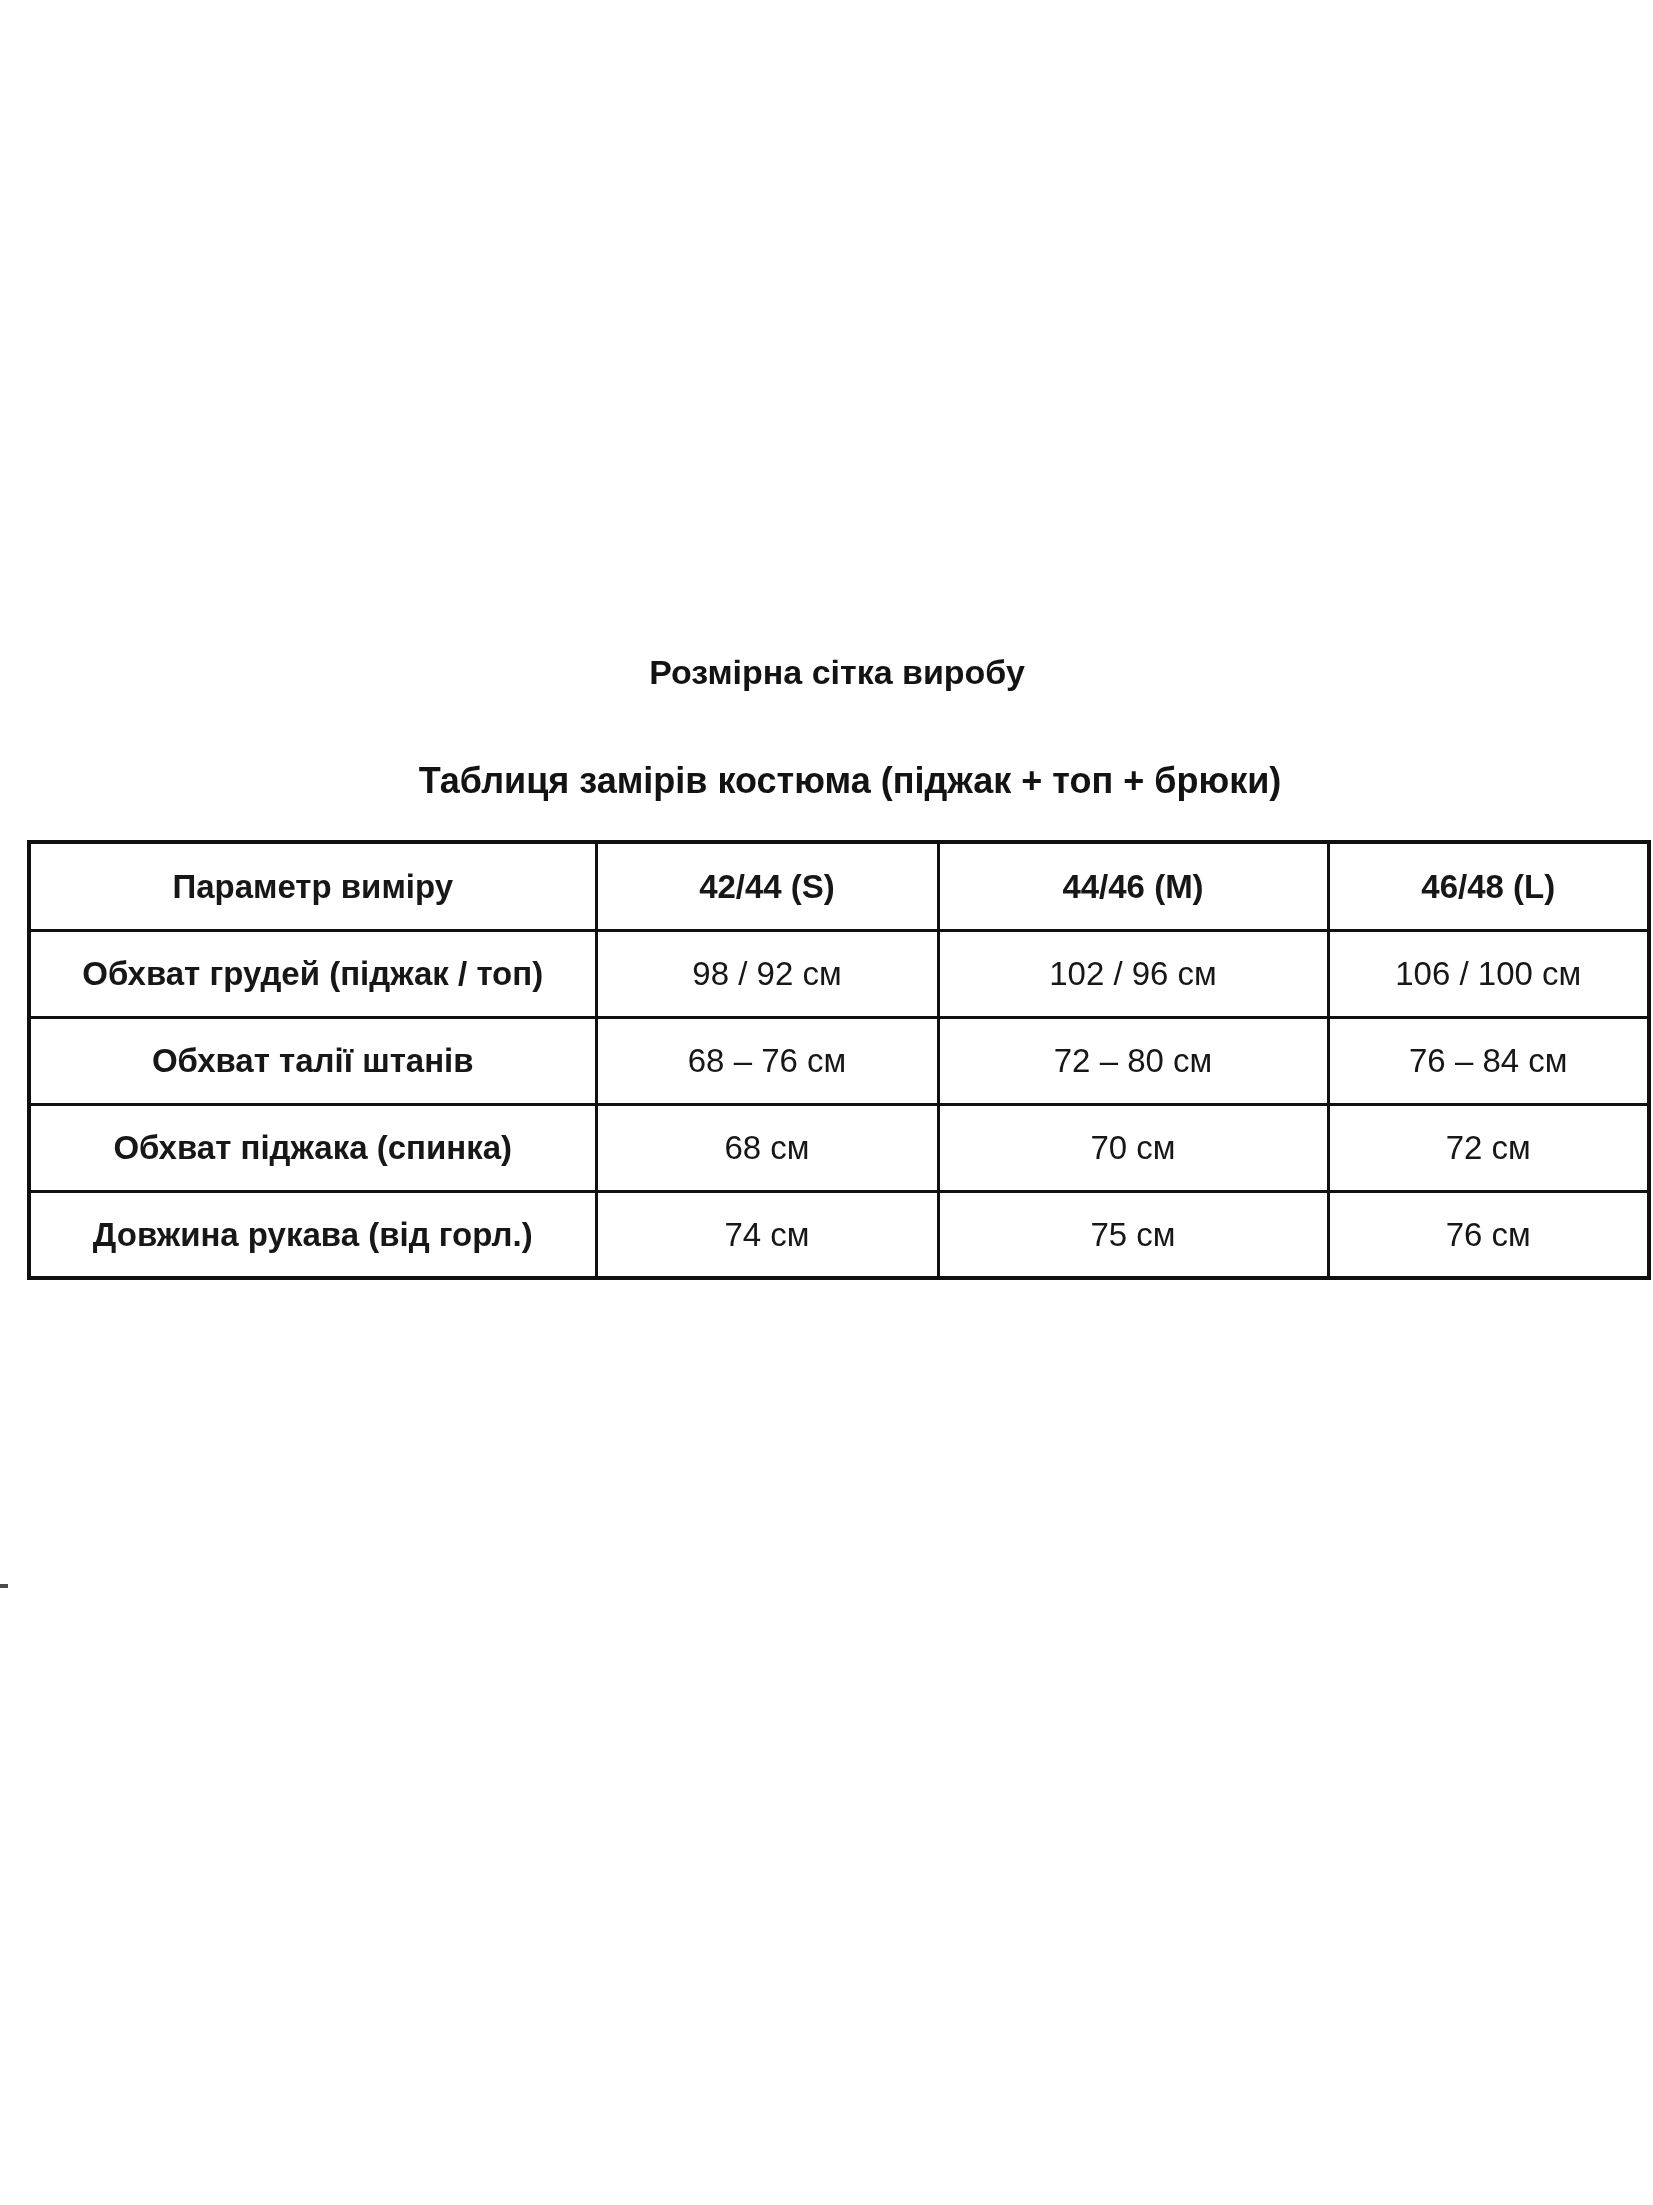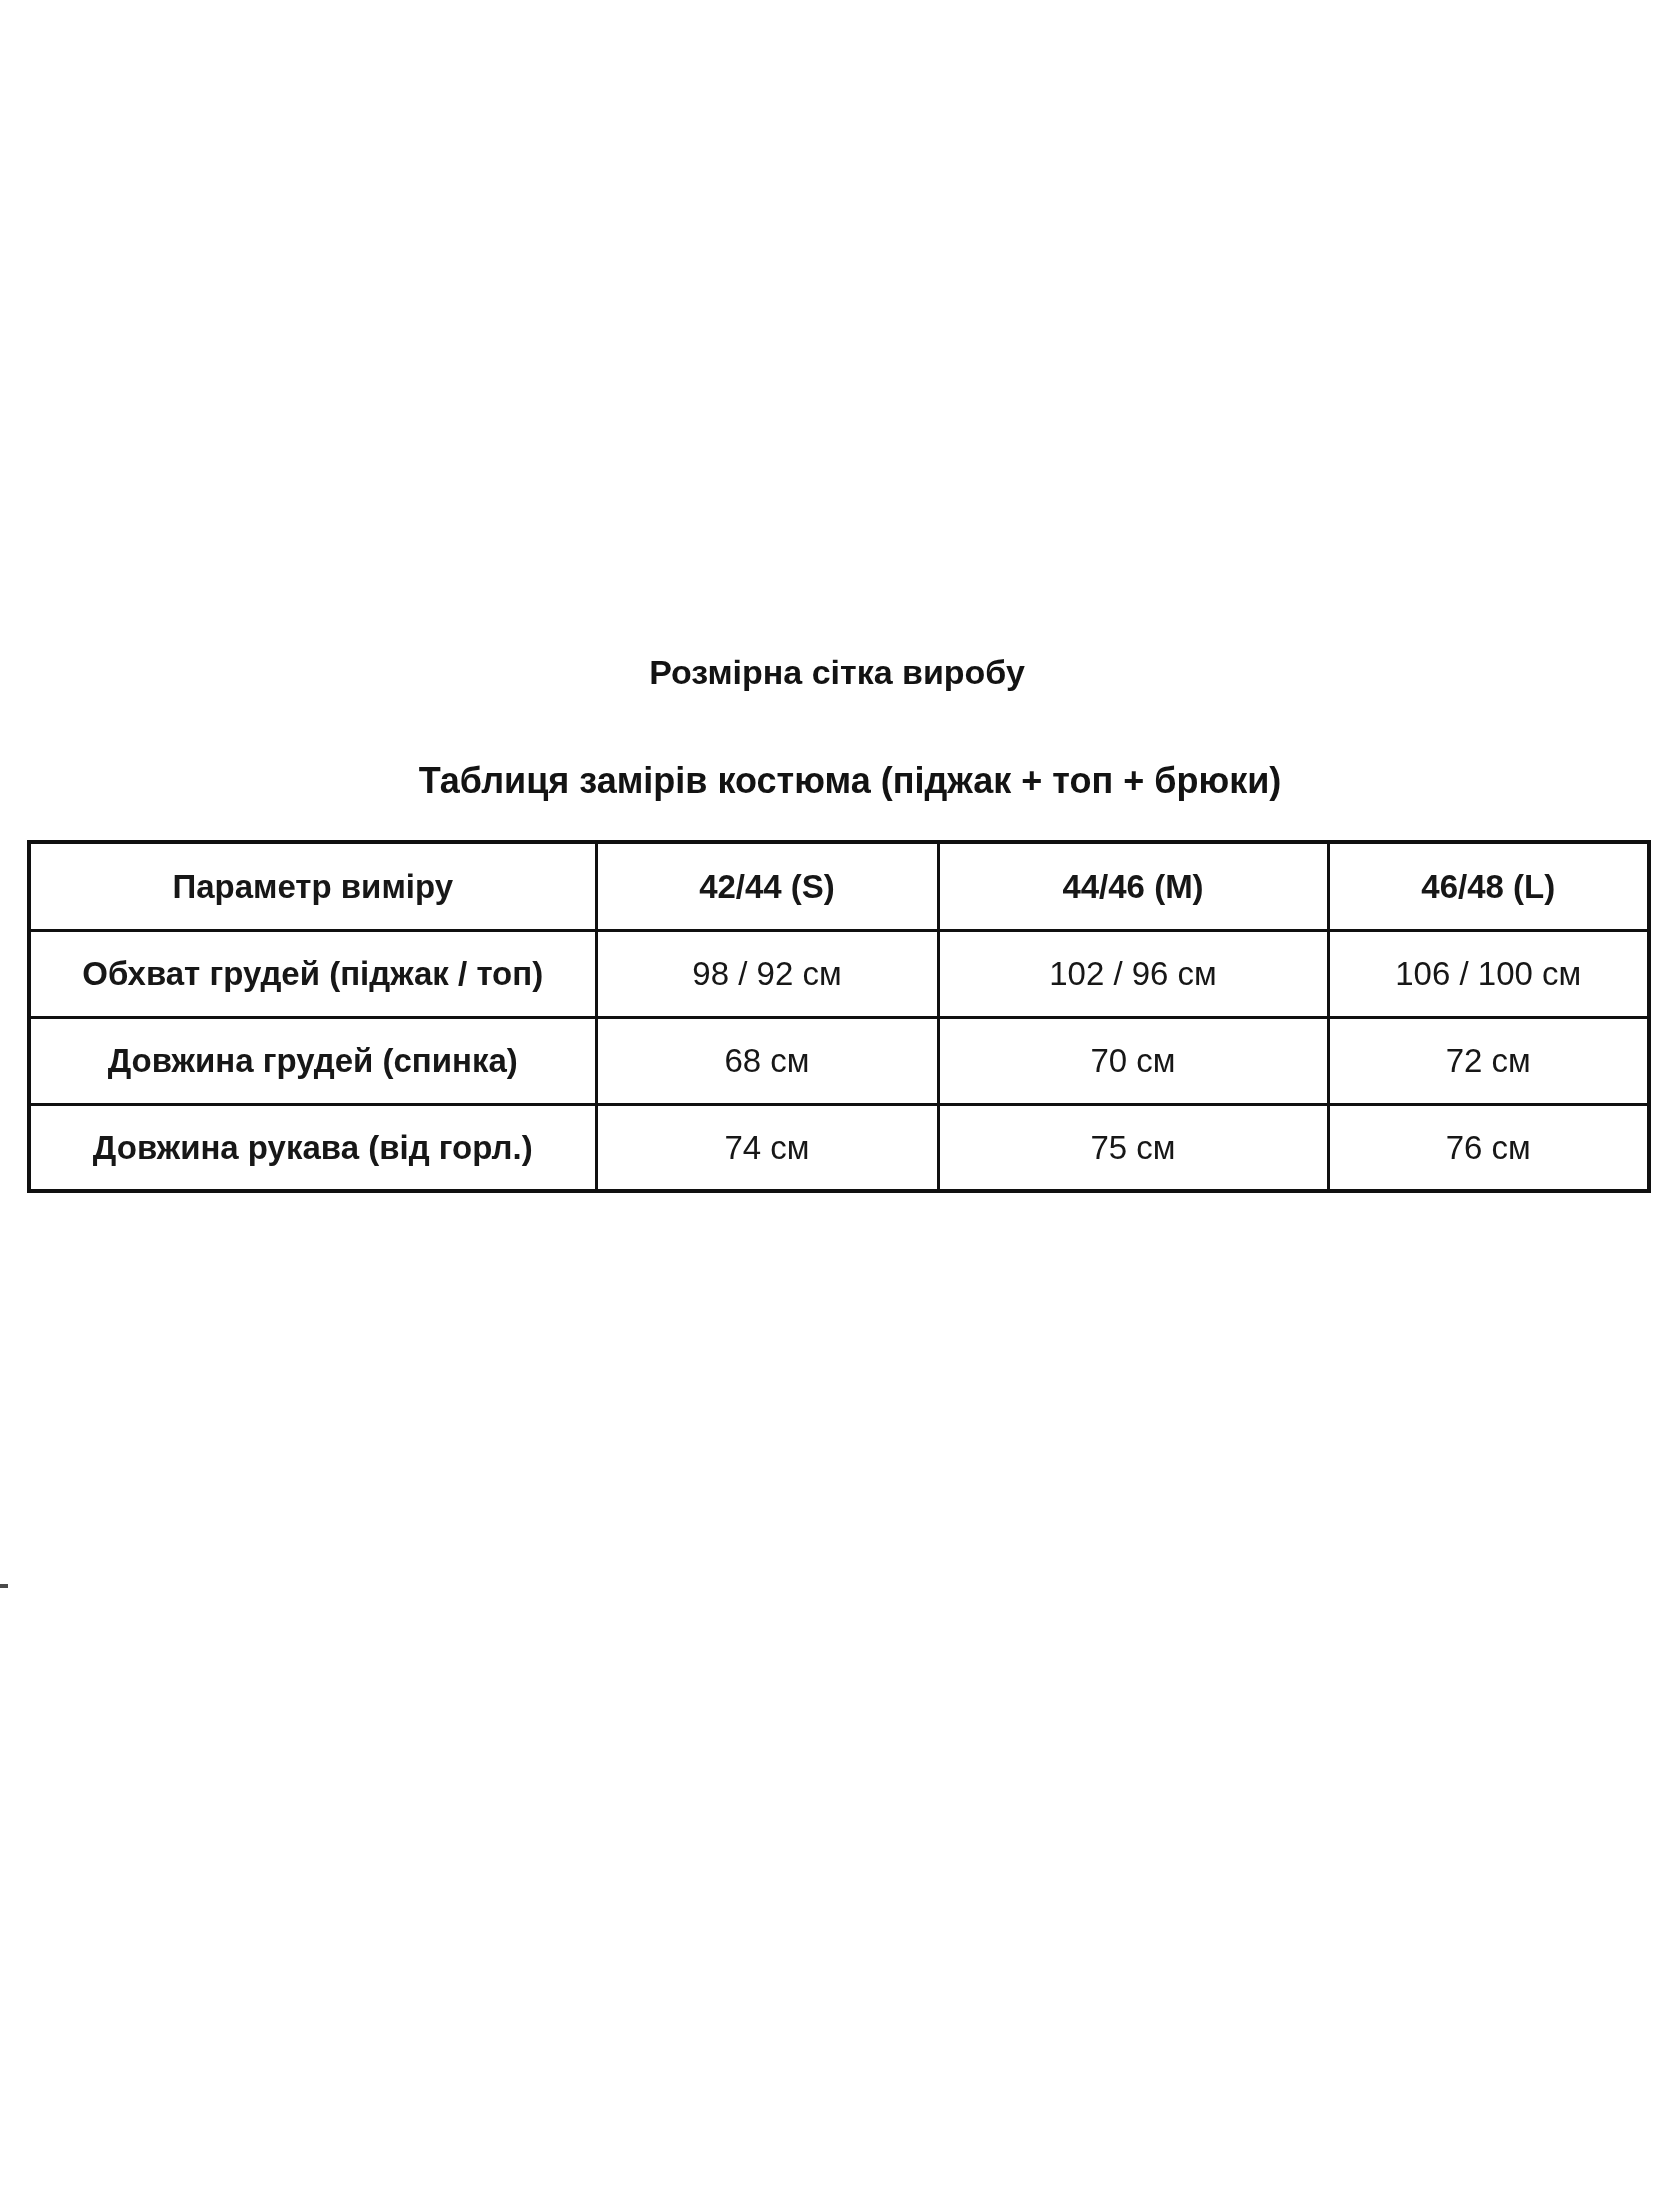--- a/index.html
+++ b/index.html
@@ -100,21 +100,27 @@
       </tr>
     </thead>
     <tbody>
       <tr>
         <td class="param-cell">Обхват грудей (піджак / топ)</td>
         <td class="value-cell">98 / 92 см</td>
         <td class="value-cell">102 / 96 см</td>
         <td class="value-cell">106 / 100 см</td>
       </tr>
       <tr>
-        <td class="param-cell">Довжина грудей (спинка)</td>
+        <td class="param-cell">Обхват талії штанів</td>
+        <td class="value-cell">68 – 76 см</td>
+        <td class="value-cell">72 – 80 см</td>
+        <td class="value-cell">76 – 84 см</td>
+      </tr>
+      <tr>
+        <td class="param-cell">Обхват піджака (спинка)</td>
         <td class="value-cell">68 см</td>
         <td class="value-cell">70 см</td>
         <td class="value-cell">72 см</td>
       </tr>
       <tr>
         <td class="param-cell">Довжина рукава (від горл.)</td>
         <td class="value-cell">74 см</td>
         <td class="value-cell">75 см</td>
         <td class="value-cell">76 см</td>
       </tr>

